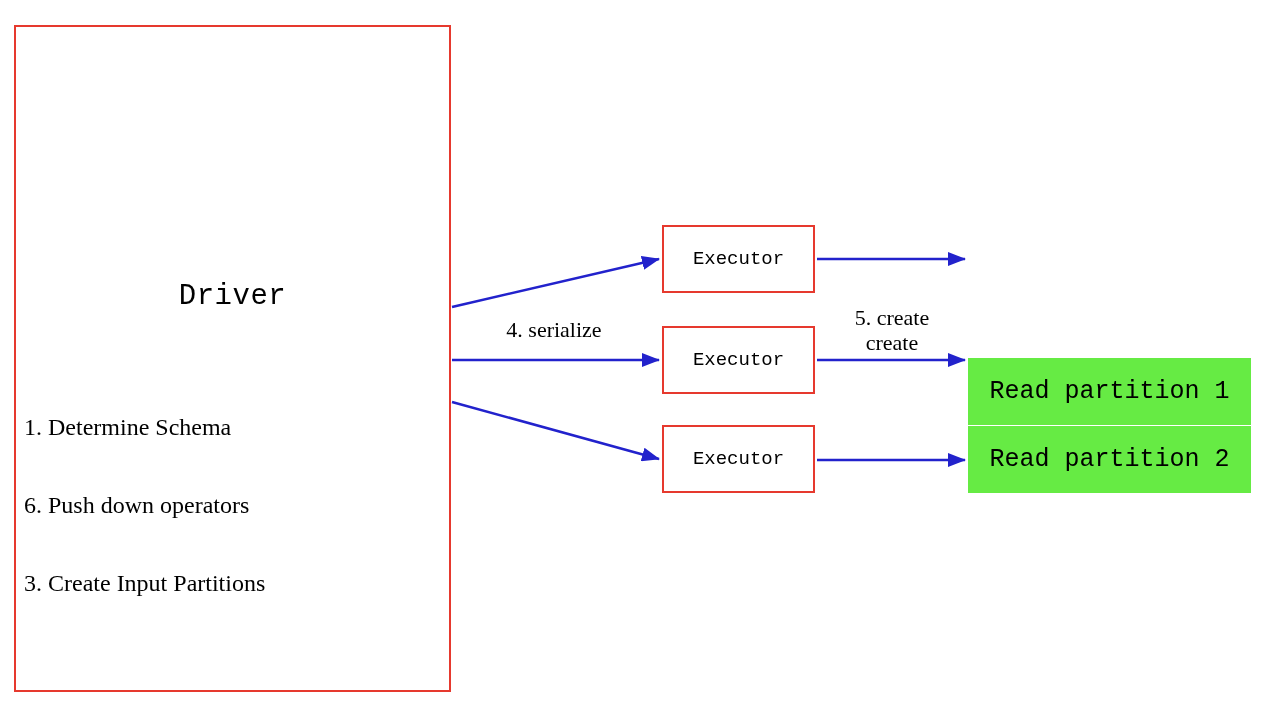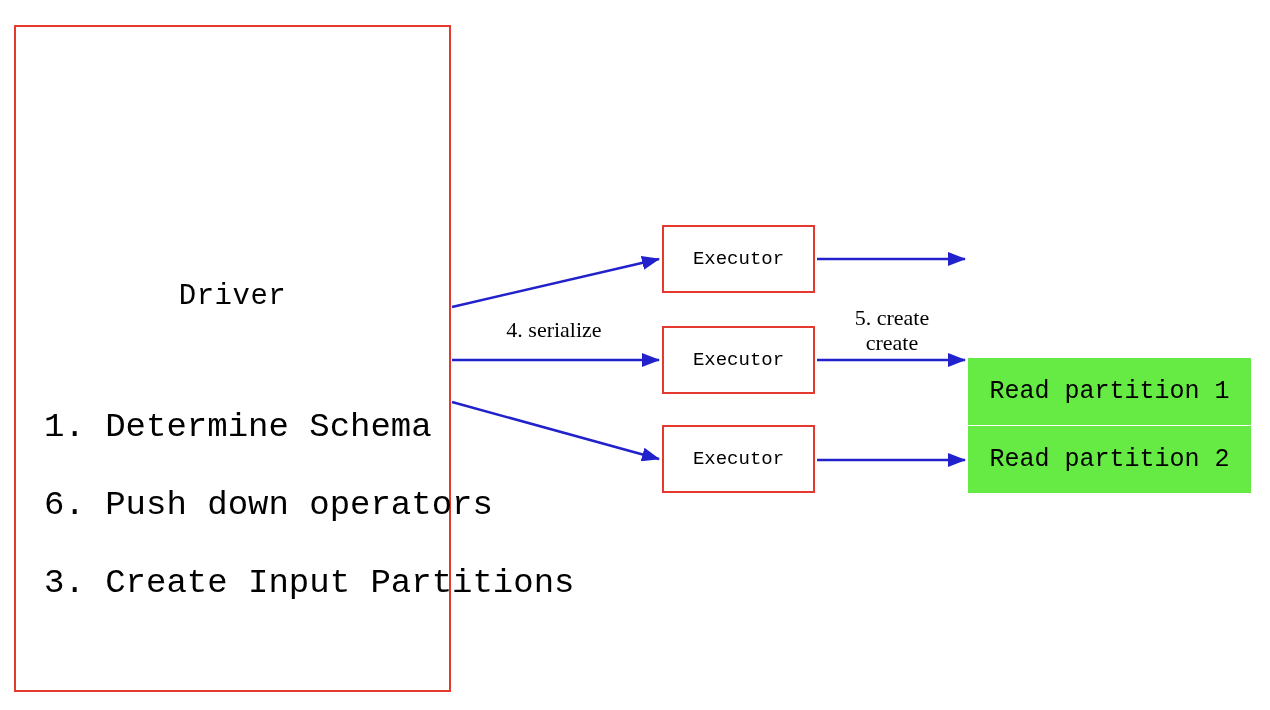--- a/index.html
+++ b/index.html
@@ -29,24 +29,25 @@
     background: var(--background);
   }
   .driver-title {
     left: 14px; top: 280px;
     width: 437px;
     text-align: center;
     font-size: 29px;
     letter-spacing: 0.5px;
   }
   .driver-steps {
-    left: 44px; top: 362px;
-    font-size: 34px;
+    left: 24px; top: 362px;
+    font-size: 24px;
     line-height: 26px;
     white-space: pre;
+    font-family: Liberation Serif, serif;
   }
 
   
   .executor-box {
     left: 662px;
     width: 153px; height: 68px;
     border: 2px solid var(--box-red);
     background: var(--background);
     display: flex; align-items: center; justify-content: center;
     font-size: 19px;

